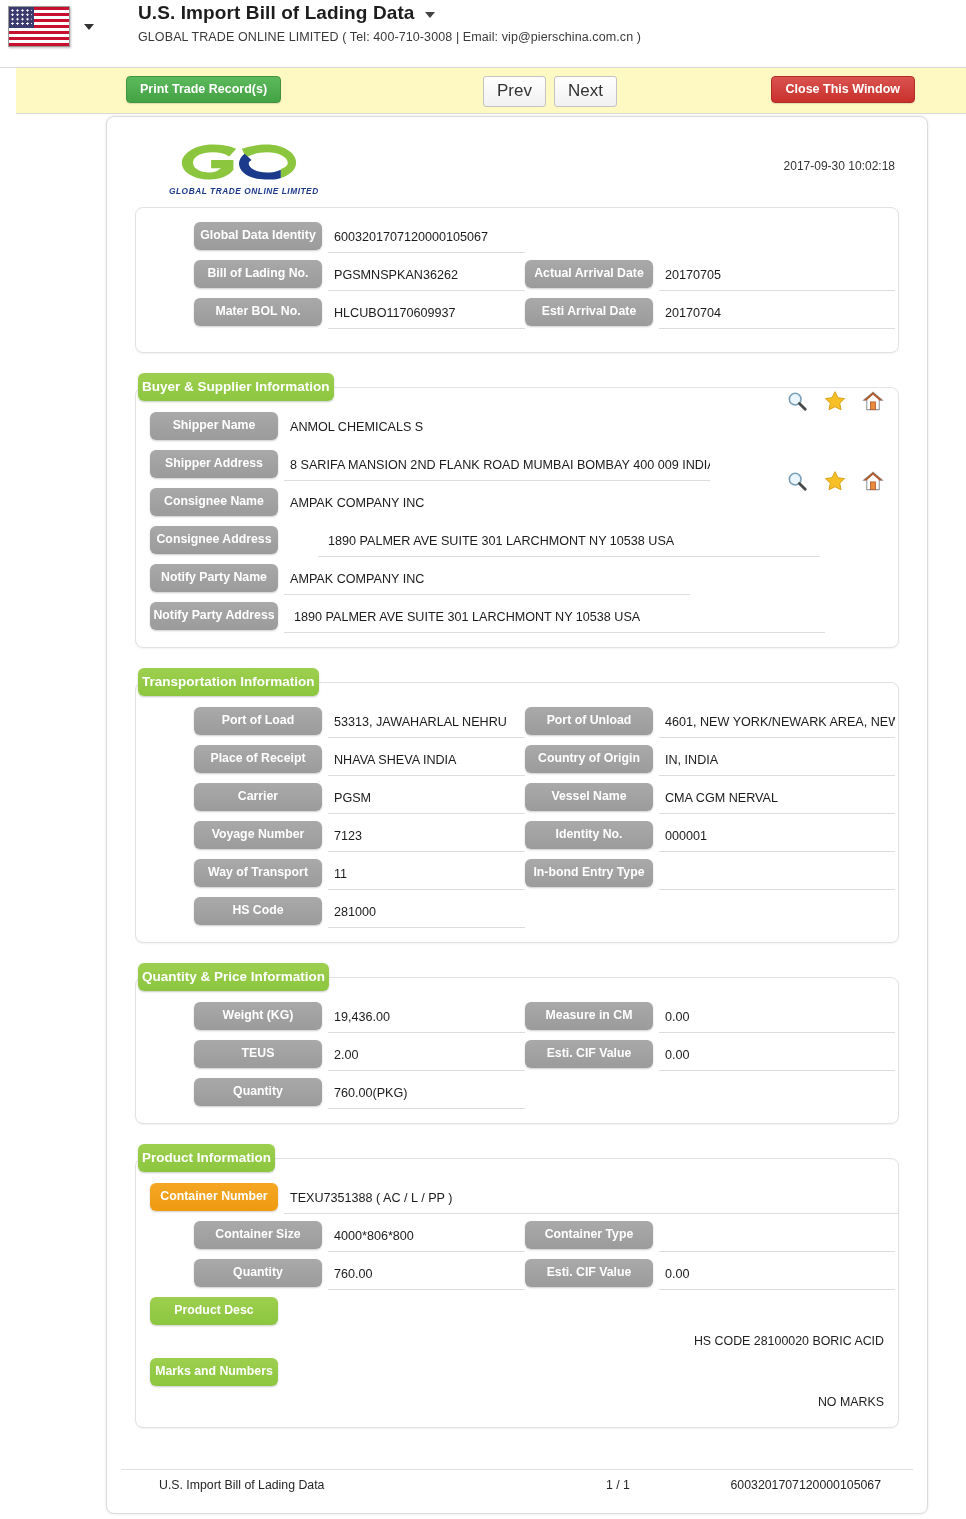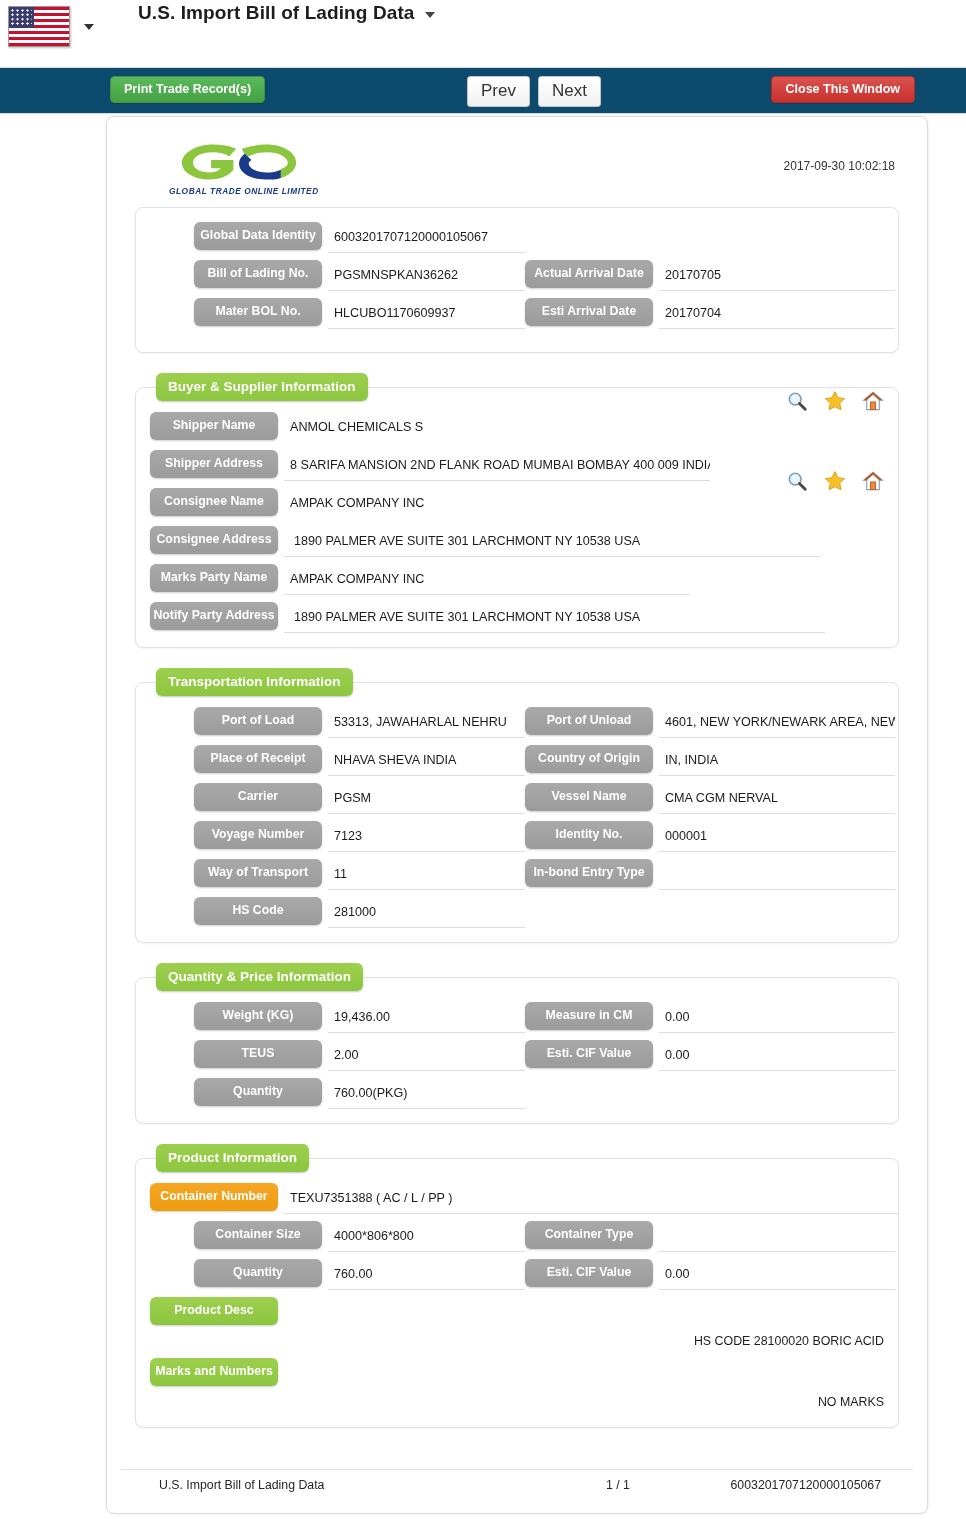--- a/index.html
+++ b/index.html
@@ -69,21 +69,22 @@
   .app-sub {
     margin-top: 6px;
     font-size: 12.5px; color:#3a3a3a; letter-spacing:.1px;
   }
 
   
   .toolbar {
     position: relative;
     height: 46px;
     border-bottom: 1px solid #d9d9d9;
-    background: #0c4a6e;
+    background: #fef9c3;
+    margin-left: 16px;
   }
   .btn-print {
     position:absolute; left:110px; top:8px;
     padding: 5px 13px 6px;
     font-size: 12.5px; font-weight: bold; color:#fff;
     background: linear-gradient(#5cb85c, #43a243);
     border: 1px solid #3f9341;
     border-radius: 4px;
     cursor: pointer;
     box-shadow: 0 1px 1px rgba(0,0,0,.12);
@@ -147,25 +148,25 @@
     margin: 0 28px 22px 28px;
     border: 1px solid #e2e2e2;
     border-radius: 8px;
     background:#fff;
     box-shadow: 0 1px 2px rgba(0,0,0,.05);
   }
   .card.plain { padding: 14px 14px 16px 14px; }
   .card.titled { padding: 24px 14px 14px 14px; }
 
   .card-legend {
-    position:absolute; left: 20px; top: -15px;
+    position:absolute; left: 2px; top: -15px;
     background: linear-gradient(#9dcf4e,#8cc63f);
     color:#ffffff;
     font-size: 13.5px; font-weight: bold;
-    padding: 6px 12px 7px;
+    padding: 6px 4px 7px;
     border-radius: 6px;
     box-shadow: 0 1px 2px rgba(0,0,0,.22);
     white-space: nowrap;
   }
 
   
   .row {
     display: flex;
     align-items: flex-start;
     margin-bottom: 7px;
@@ -265,20 +266,21 @@
       </div>
       <div class="canton"></div>
     </div>
     <div class="flag-caret"></div>
   </div>
   <div class="title-block">
     <div class="app-title">
       <span>U.S. Import Bill of Lading Data</span>
       <span class="title-caret"></span>
     </div>
+    <div class="app-sub">GLOBAL TRADE ONLINE LIMITED ( Tel: 400-710-3008 | Email: vip@pierschina.com.cn )</div>
   </div>
 </div>
 
 <div class="toolbar">
   <button class="btn-print">Print Trade Record(s)</button>
   <div class="nav-btns">
     <button class="btn-nav">Prev</button>
     <button class="btn-nav">Next</button>
   </div>
   <button class="btn-close">Close This Window</button>
@@ -374,28 +376,28 @@
         <div class="val">8 SARIFA MANSION 2ND FLANK ROAD MUMBAI BOMBAY 400 009 INDIA</div>
       </div>
     </div>
     <div class="row">
       <div class="col" style="width:560px;flex:0 0 560px;">
         <div class="pill">Consignee Name</div>
         <div class="val" style="border-bottom-color:transparent;">AMPAK COMPANY INC</div>
       </div>
     </div>
     <div class="row">
-      <div class="col" style="width:670px;flex:0 0 670px;">
+      <div class="col" style="width:670px;flex:0 0 670px;gap:34px;">
         <div class="pill">Consignee Address</div>
         <div class="val indent">1890 PALMER AVE SUITE 301 LARCHMONT NY 10538 USA</div>
       </div>
     </div>
     <div class="row">
       <div class="col" style="width:540px;flex:0 0 540px;">
-        <div class="pill">Marks Party Name</div>
+        <div class="pill">Notify Party Name</div>
         <div class="val">AMPAK COMPANY INC</div>
       </div>
     </div>
     <div class="row" style="margin-bottom:0;">
       <div class="col" style="width:675px;flex:0 0 675px;">
         <div class="pill">Notify Party Address</div>
         <div class="val indent">1890 PALMER AVE SUITE 301 LARCHMONT NY 10538 USA</div>
       </div>
     </div>
   </div>

